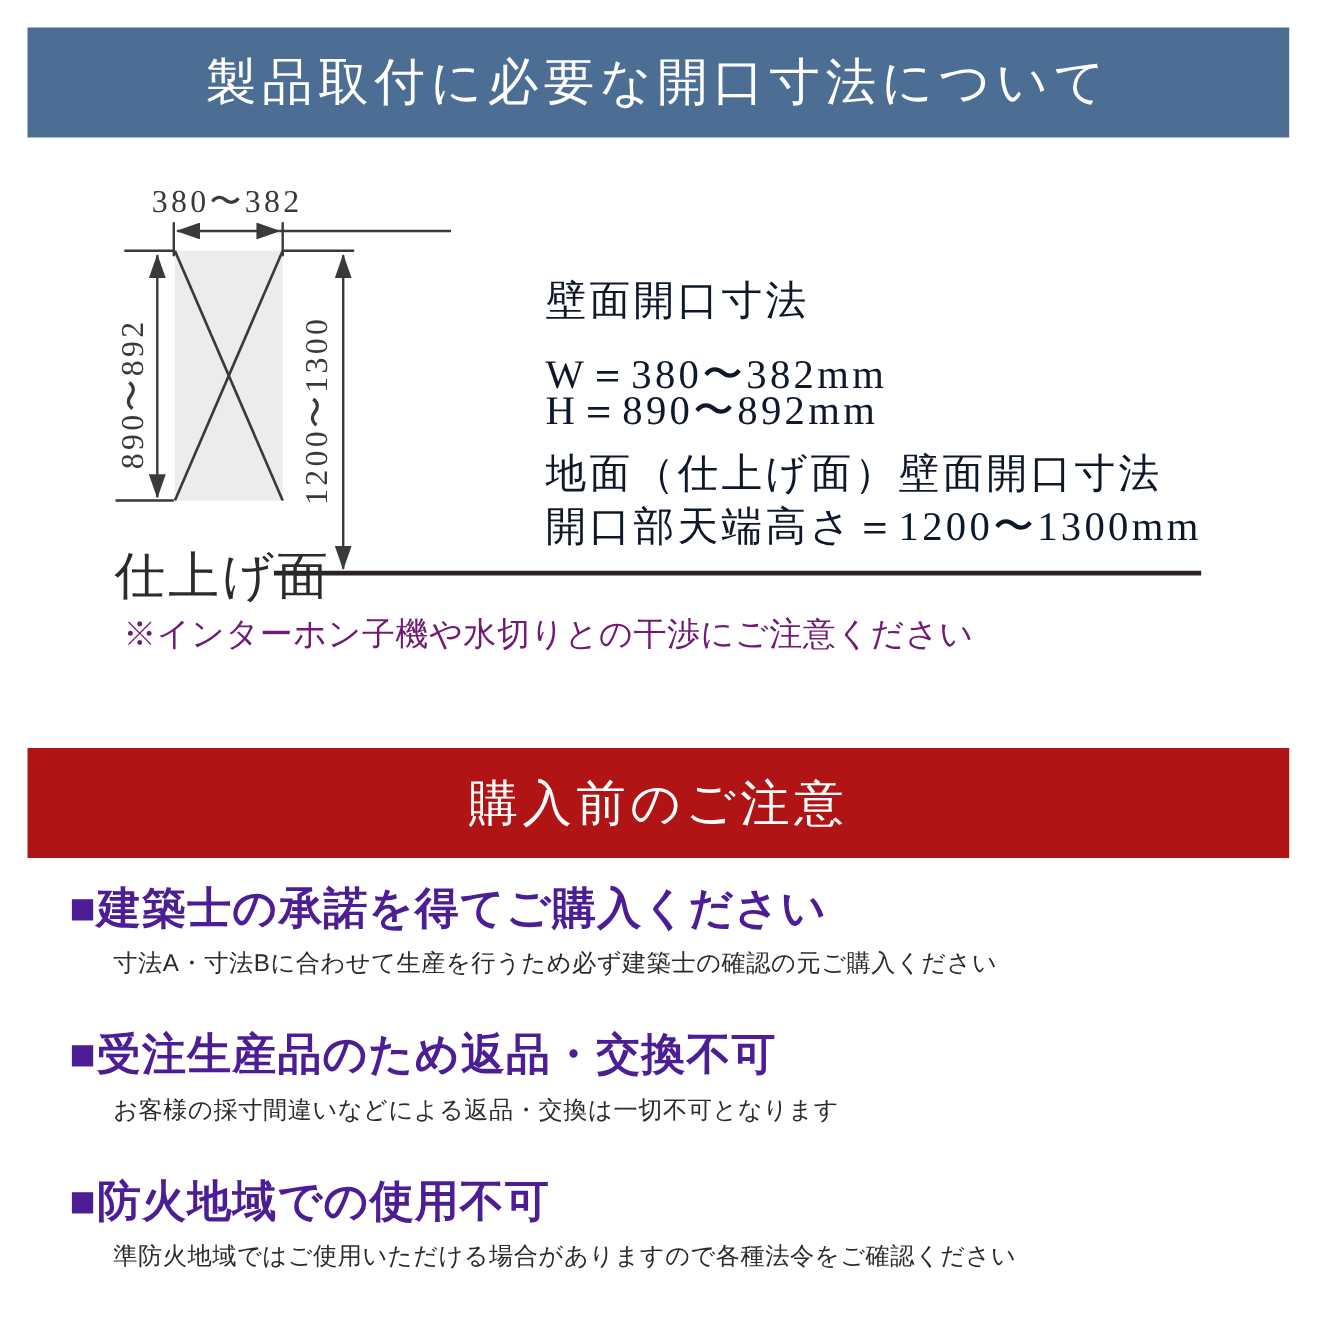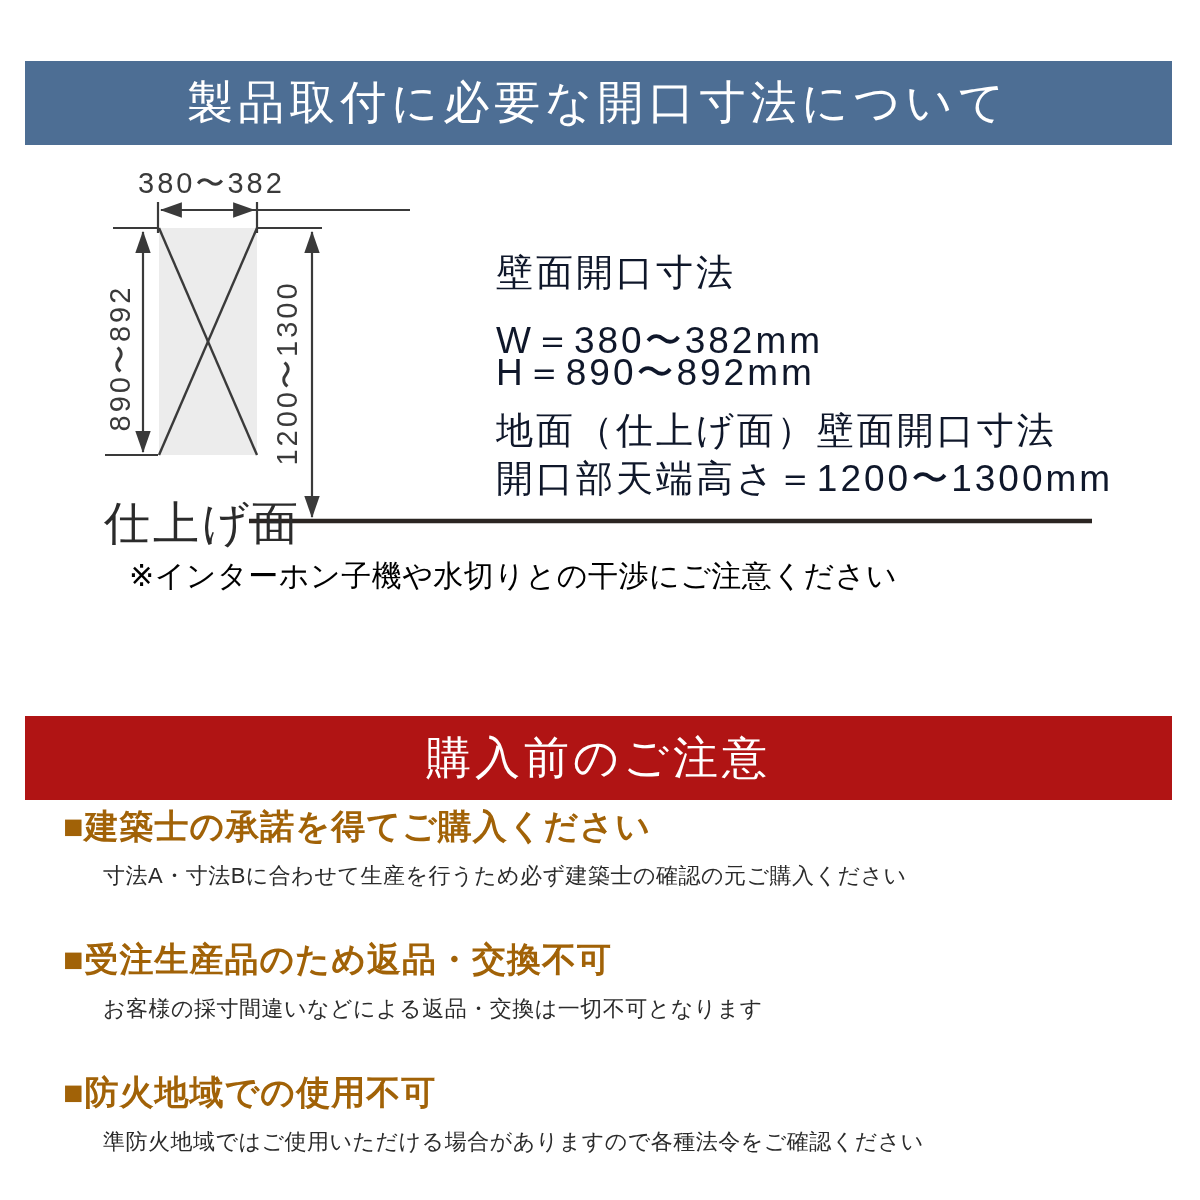--- a/index.html
+++ b/index.html
@@ -8,44 +8,43 @@
     position: relative;
     background: #ffffff;
     overflow: hidden;
     font-family: "Liberation Sans", "DejaVu Sans", sans-serif;
     color: #2b2b2b;
   }
   .banner {
     position: absolute;
     left: 25px;
     width: 1147px;
-    height: 84px;
+    height: 100px;
     display: flex;
     align-items: center;
     justify-content: center;
     color: #ffffff;
     white-space: nowrap;
-    margin-top: 36px;
   }
   .header-banner {
     top: 25px;
     background: #4d6e94;
     font-size: 46px;
     letter-spacing: 5px;
   }
   .caution-banner {
     top: 680px;
     background: #b01414;
     font-size: 45px;
     letter-spacing: 4px;
   }
   .diagram {
     position: absolute;
     top: 160px; left: 0;
-    width: 1192px; height: 470px;
+    width: 1192px; height: 470px; font-family: Liberation Serif, serif;
   }
   .diagram svg { position: absolute; top: 0; left: 0; }
   .abslabel {
     position: absolute;
     white-space: nowrap;
     color: #3a3a3a;
   }
   .dim-label { font-size: 29px; letter-spacing: 3px; }
   .width-dim { left: 138px; top: 4px; }
   .rot {
@@ -54,33 +53,33 @@
   }
   .height-dim { left: 121px; top: 198px; }
   .ground-dim { left: 288px; top: 213px; }
   .ground-label { left: 104px; top: 333px; font-size: 46px; letter-spacing: 3px; color: #2b2b2b; }
   .spec { left: 496px; font-size: 37px; letter-spacing: 3px; color: #0f172a; }
   .spec-title { top: 88px; }
   .spec-w { top: 140px; margin-top: 16px; }
   .spec-h { top: 188px; }
   .spec-r1 { top: 246px; }
   .spec-r2 { top: 294px; }
-  .note { left: 129px; top: 396px; font-size: 30px; letter-spacing: 0.5px; color: #000000; }
+  .note { left: 112px; top: 396px; font-size: 30px; letter-spacing: 0.5px; color: #701a75; }
   .cautions {
     position: absolute;
     top: 806px; left: 63px;
     width: 1110px;
   }
   .caution-item { margin-bottom: 45px; }
   .caution-heading {
-    font-size: 34px;
+    font-size: 40px;
     line-height: 40px;
     font-weight: 600;
     letter-spacing: 1px;
-    color: #a16207;
+    color: #4c1d95;
     white-space: nowrap;
   }
   .caution-body {
     margin-top: 12px;
     padding-left: 40px;
     font-size: 22px;
     line-height: 36px;
     letter-spacing: 0.5px;
     color: #2b2b2b;
     white-space: nowrap;

